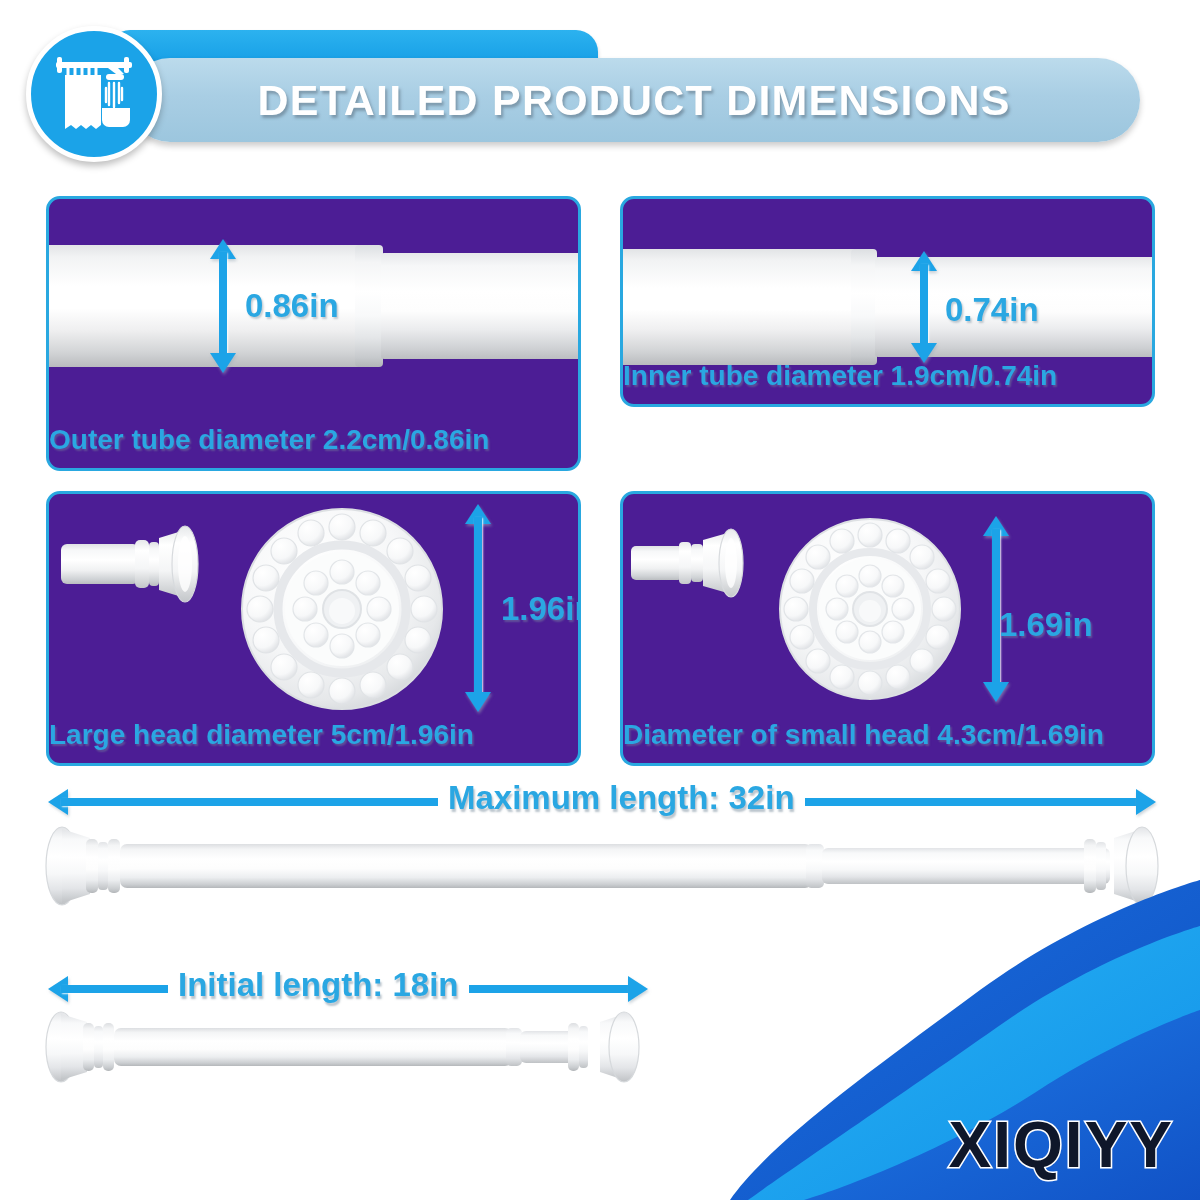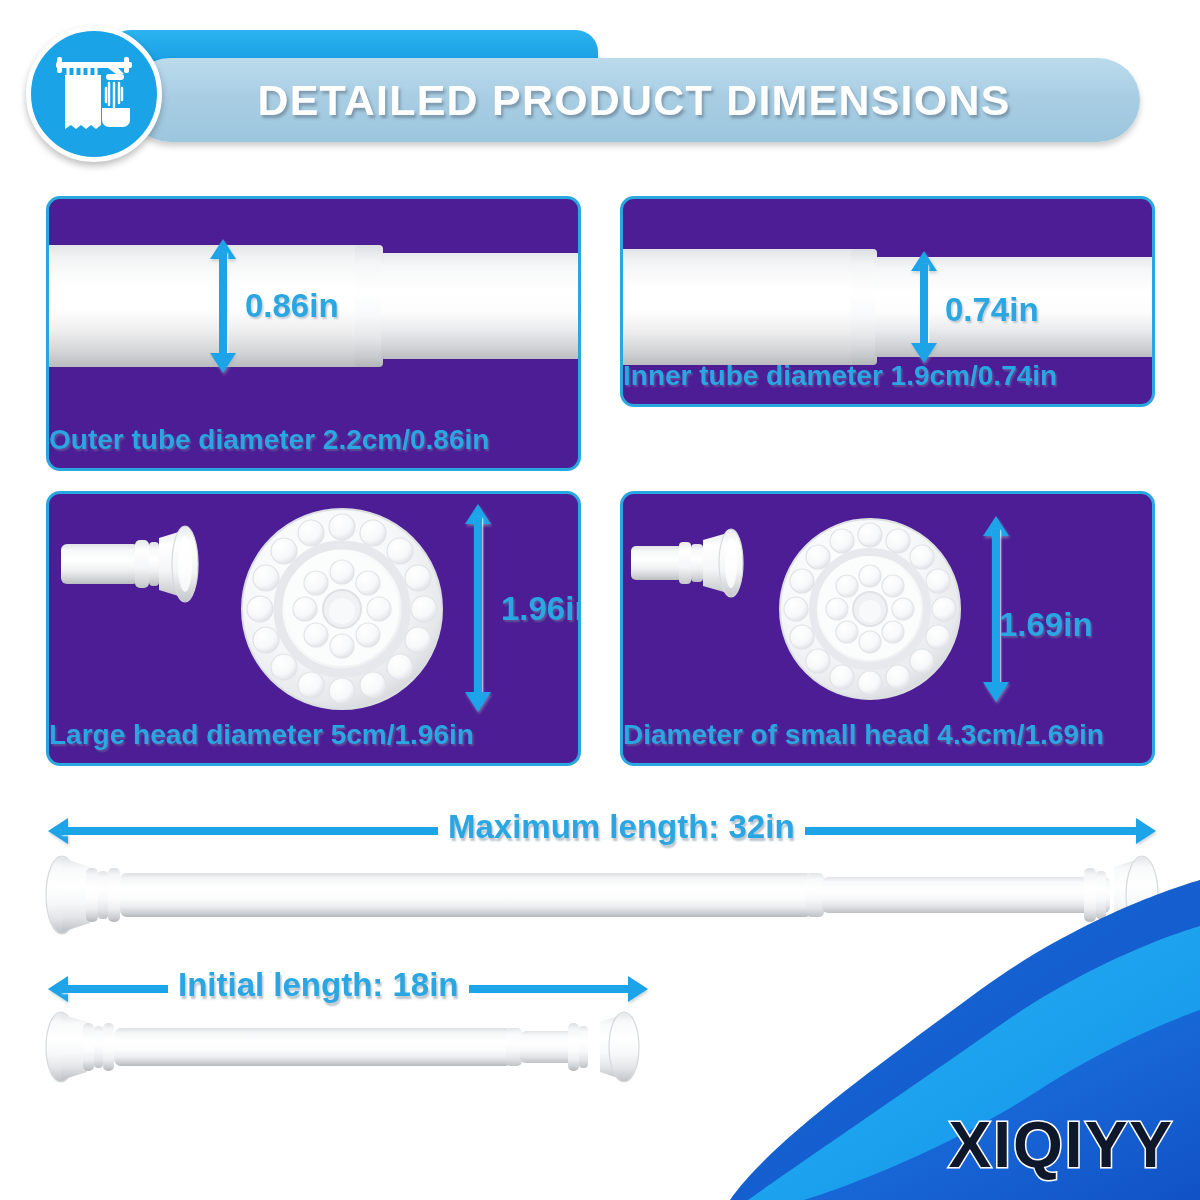--- a/index.html
+++ b/index.html
@@ -442,21 +442,21 @@
     <div class="head up"></div>
     <div class="shaft"></div>
     <div class="head down"></div>
   </div>
 
   <div class="dim-value" style="left:376px; top:98px;margin-top:14px;">1.69in</div>
 
   <div class="panel-caption">Diameter of small head 4.3cm/1.69in</div>
 </div>
 
-<div class="len-row" style="left:0; top:796px; width:1064px; height:150px;">
+<div class="len-row" style="left:0; top:767px; width:1064px; height:150px;">
 
   <div class="hdim" style="left:48px; top:22px; width:1108px;">
     <div class="head left"></div>
     <div class="shaft"></div>
     <div class="head right"></div>
   </div>
 
   <div class="len-label" style="left:438px; top:12px;">Maximum length: 32in</div>
 
   <svg style="position:absolute; left:44px; top:58px;" width="1116" height="82" viewBox="0 0 1116 82">

